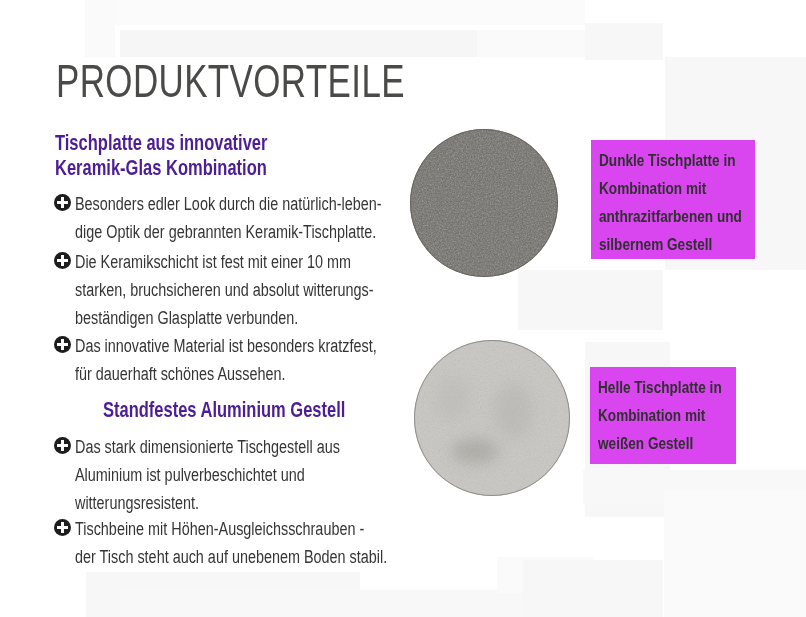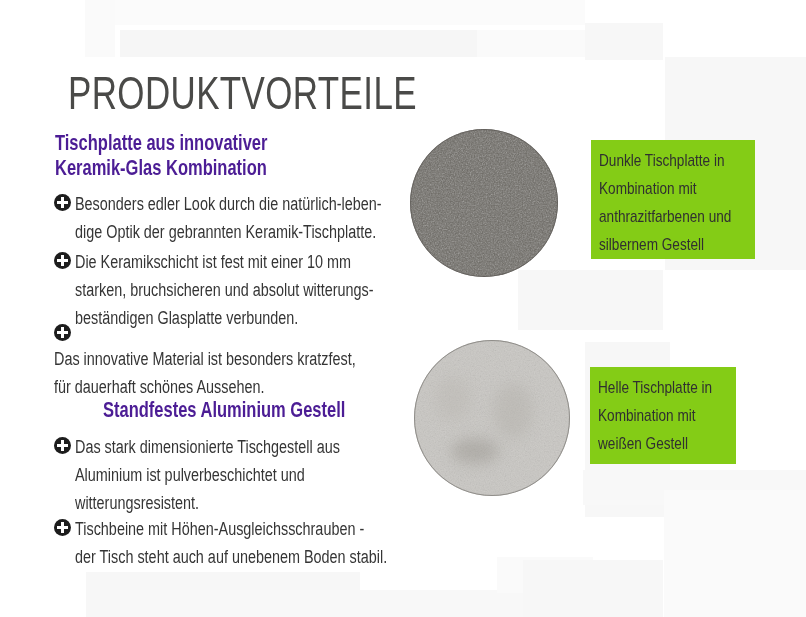--- a/index.html
+++ b/index.html
@@ -3,38 +3,38 @@
 <meta charset="utf-8">
 <style>
   html,body{margin:0;padding:0;background:#ffffff;}
   .stage{
     position:relative;width:806px;height:617px;overflow:hidden;background:#ffffff;
     font-family:"Liberation Sans", sans-serif;
   }
   .bg{position:absolute;}
   .cond{display:inline-block;transform:scaleX(0.80);transform-origin:0 0;white-space:pre-line;}
   .title{
-    position:absolute;left:56px;top:56px;margin:12px;
+    position:absolute;left:56px;top:56px;margin:0;
     font-size:46px;font-weight:400;color:#4a4a48;line-height:50px;letter-spacing:0.5px;
   }
   .title .cond{transform:scaleX(0.76);}
   .greenhead{
     position:absolute;left:55px;width:420px;
     font-size:22px;font-weight:700;color:#4c1d95;line-height:25px;
   }
   .greenhead .cond{transform:scaleX(0.75);}
   .bullet{position:absolute;left:54px;display:flex;gap:4px;width:440px;}
   .plus{
     width:17px;height:17px;border-radius:50%;background:#1d1d1d;
     position:relative;flex:0 0 17px;margin-top:4px;
   }
   .plus::before{content:"";position:absolute;left:3px;top:7px;width:11px;height:3px;background:#ffffff;}
   .plus::after{content:"";position:absolute;left:7px;top:3px;width:3px;height:11px;background:#ffffff;}
   .btext{font-size:18px;line-height:28px;color:#353535;width:520px;}
-  .caption-box{position:absolute;background:#84cc16;padding:7px 4px 6px 8px;}
+  .caption-box{position:absolute;background:#d946ef;padding:7px 4px 6px 8px;font-weight:bold;}
   .ctext{font-size:17px;line-height:28px;color:#303030;width:190px;}
   .fig{position:absolute;}
 </style>
 </head>
 <body>
 
 <div class="stage">
 
   <div class="bg" style="left:85px;top:0;width:500px;height:25px;background:#fbfbfb;"></div>
   <div class="bg" style="left:85px;top:0;width:30px;height:57px;background:#fafafa;"></div>
@@ -62,21 +62,21 @@
     <span class="plus"></span>
     <span class="cond btext">Besonders edler Look durch die natürlich-leben-
 dige Optik der gebrannten Keramik-Tischplatte.</span>
   </div>
   <div class="bullet" style="top:248px;">
     <span class="plus"></span>
     <span class="cond btext">Die Keramikschicht ist fest mit einer 10 mm
 starken, bruchsicheren und absolut witterungs-
 beständigen Glasplatte verbunden.</span>
   </div>
-  <div class="bullet" style="top:320px;flex-direction:column;">
+  <div class="bullet" style="top:332px;">
     <span class="plus"></span>
     <span class="cond btext">Das innovative Material ist besonders kratzfest,
 für dauerhaft schönes Aussehen.</span>
   </div>
 
   <div class="greenhead" style="top:397px;text-align:center;">
     <span class="cond">Standfestes Aluminium Gestell</span>
   </div>
 
   <div class="bullet" style="top:433px;">

